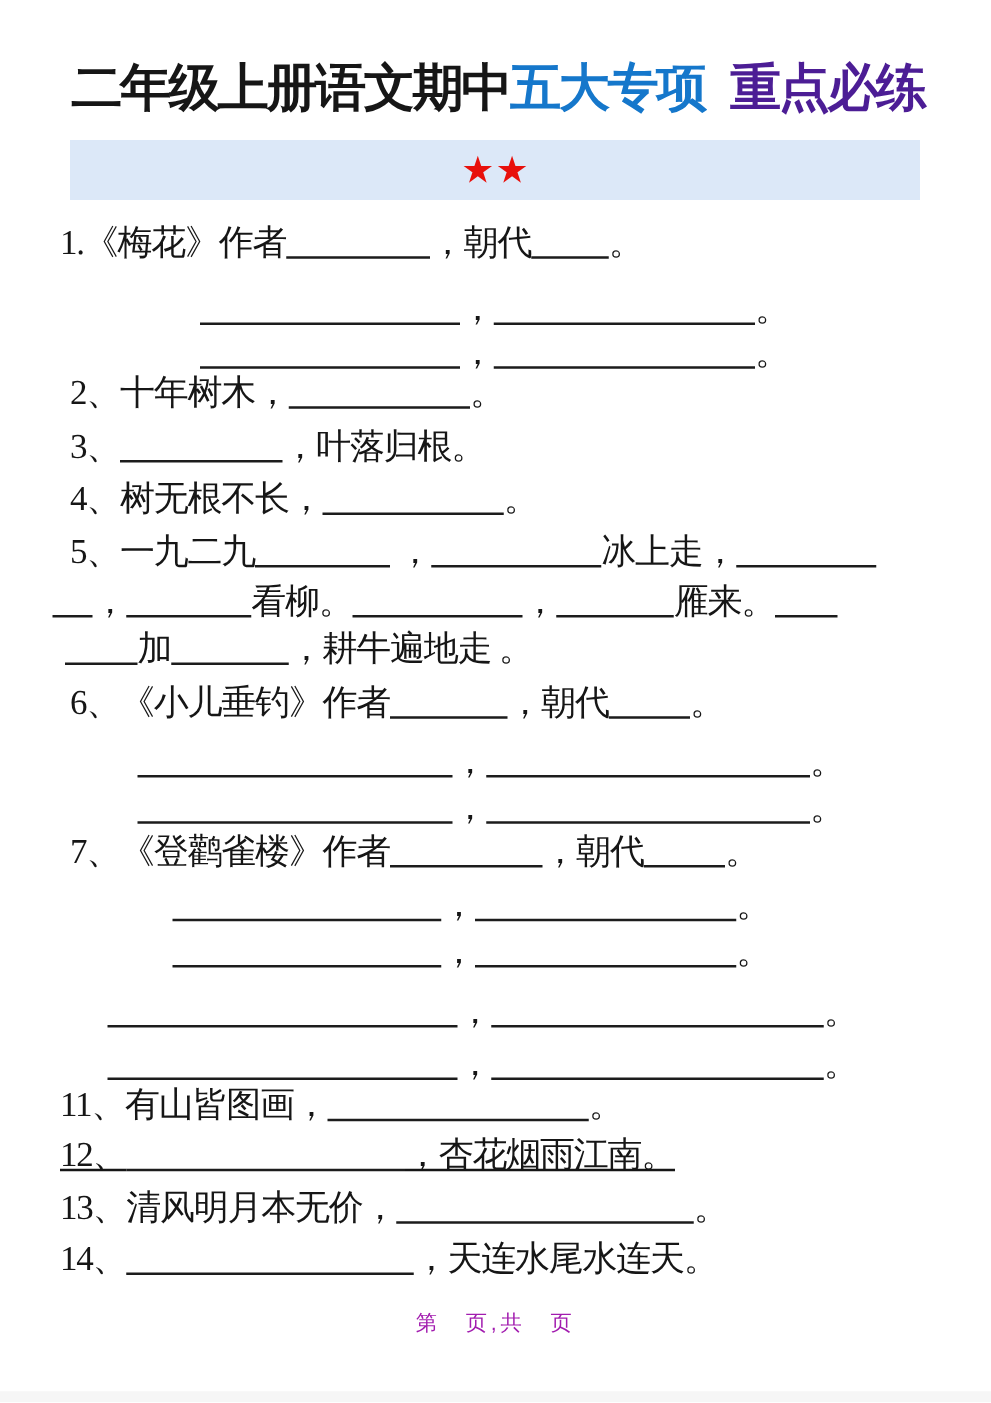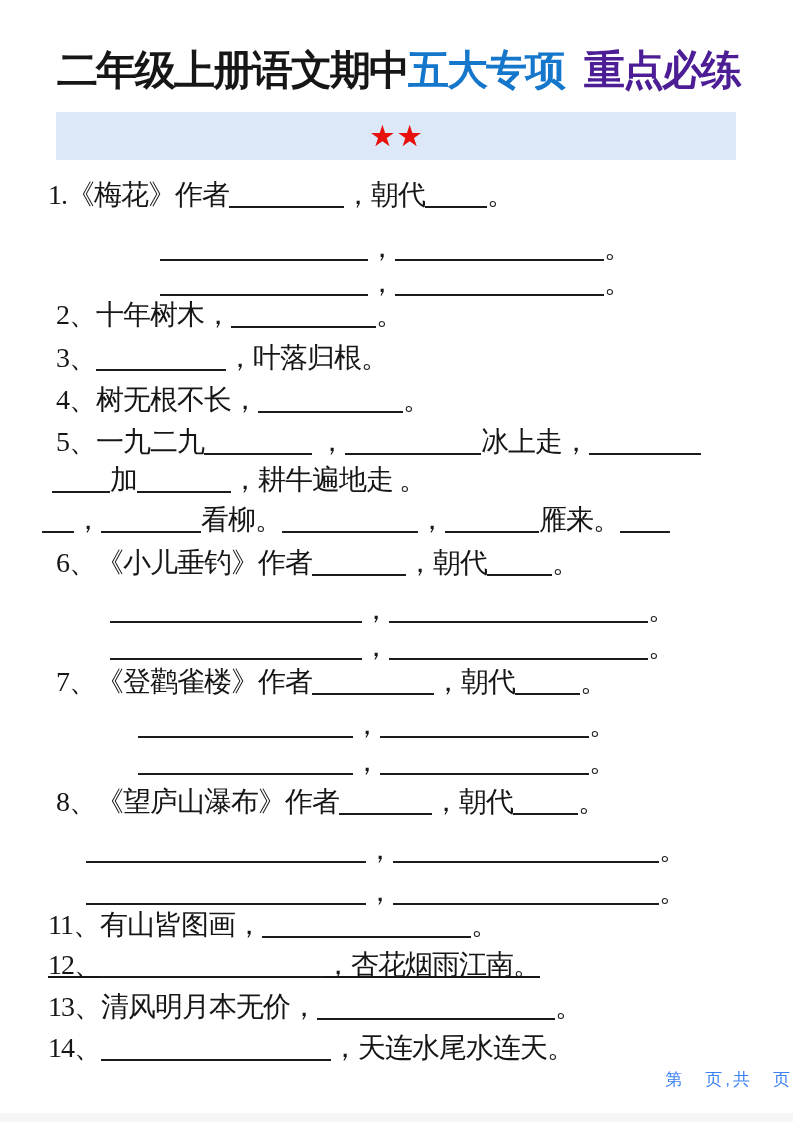--- a/index.html
+++ b/index.html
@@ -46,27 +46,27 @@
     white-space: nowrap;
     color: #161616;
   }
   .blank {
     display: inline-block;
     height: 0;
     border-bottom: 2px solid #1c1c1c;
     margin-bottom: -4px;
   }
   .footer {
-    margin-top: 5px;
-    text-align: right;
+    margin-top: 24px;
+    text-align: center;
     font-family: "Liberation Sans", sans-serif;
     font-size: 17px;
     line-height: 20px;
     letter-spacing: 3px;
-    color: #3b82f6;
+    color: #a21caf;
   }
   .bottom-strip {
     position: absolute;
     left: 0; bottom: 0;
     width: 100%; height: 9px;
     background: #f6f6f6;
   }
 </style>
 </head>
 <body>
@@ -81,29 +81,28 @@
   </div>
 
   <div class="lines" id="lines">
       <div class="line" style="margin-top: 18px; margin-left: 0px;"><span>1.《梅花》作者</span><span class="blank" style="width: 115px;"></span><span>，朝代</span><span class="blank" style="width: 62px;"></span><span>。</span></div>
       <div class="line" style="margin-top: 19px; margin-left: 112px;"><span class="blank" style="width: 208px;"></span><span>，</span><span class="blank" style="width: 209px;"></span><span>。</span></div>
       <div class="line" style="margin-top: 1px; margin-left: 112px;"><span class="blank" style="width: 208px;"></span><span>，</span><span class="blank" style="width: 209px;"></span><span>。</span></div>
       <div class="line" style="margin-top: -2px; margin-left: 8px;"><span>2、十年树木，</span><span class="blank" style="width: 145px;"></span><span>。</span></div>
       <div class="line" style="margin-top: 9px; margin-left: 8px;"><span>3、</span><span class="blank" style="width: 130px;"></span><span>，叶落归根。</span></div>
       <div class="line" style="margin-top: 8px; margin-left: 8px; font-family: Liberation Serif, serif;"><span>4、树无根不长，</span><span class="blank" style="width: 145px;"></span><span>。</span></div>
       <div class="line" style="margin-top: 8px; margin-left: 8px;"><span>5、一九二九</span><span class="blank" style="width: 108px;"></span><span> ，</span><span class="blank" style="width: 136px;"></span><span>冰上走，</span><span class="blank" style="width: 112px;"></span></div>
+      <div class="line" style="margin-top: 6px; margin-left: -6px;"><span class="blank" style="width: 32px;"></span><span>，</span><span class="blank" style="width: 100px;"></span><span>看柳。</span><span class="blank" style="width: 136px;"></span><span>，</span><span class="blank" style="width: 94px;"></span><span>雁来。</span><span class="blank" style="width: 50px;"></span></div>
       <div class="line" style="margin-top: 4px; margin-left: 4px;"><span class="blank" style="width: 58px;"></span><span>加</span><span class="blank" style="width: 94px;"></span><span>，耕牛遍地走 。</span></div>
-      <div class="line" style="margin-top: 6px; margin-left: -6px;"><span class="blank" style="width: 32px;"></span><span>，</span><span class="blank" style="width: 100px;"></span><span>看柳。</span><span class="blank" style="width: 136px;"></span><span>，</span><span class="blank" style="width: 94px;"></span><span>雁来。</span><span class="blank" style="width: 50px;"></span></div>
       <div class="line" style="margin-top: 9px; margin-left: 8px;"><span>6、《小儿垂钓》作者</span><span class="blank" style="width: 94px;"></span><span>，朝代</span><span class="blank" style="width: 65px;"></span><span>。</span></div>
       <div class="line" style="margin-top: 13px; margin-left: 62px;"><span class="blank" style="width: 252px;"></span><span>，</span><span class="blank" style="width: 259px;"></span><span>。</span></div>
       <div class="line" style="margin-top: 3px; margin-left: 62px;"><span class="blank" style="width: 252px;"></span><span>，</span><span class="blank" style="width: 259px;"></span><span>。</span></div>
       <div class="line" style="margin-top: 1px; margin-left: 8px;"><span>7、《登鹳雀楼》作者</span><span class="blank" style="width: 122px;"></span><span>，朝代</span><span class="blank" style="width: 65px;"></span><span>。</span></div>
       <div class="line" style="margin-top: 9px; margin-left: 90px;"><span class="blank" style="width: 215px;"></span><span>，</span><span class="blank" style="width: 209px;"></span><span>。</span></div>
       <div class="line" style="margin-top: 3px; margin-left: 90px;"><span class="blank" style="width: 215px;"></span><span>，</span><span class="blank" style="width: 209px;"></span><span>。</span></div>
-      <div class="line" style="margin-top: 6px; margin-left: 8px;"><span>8、《望庐山瀑布》作者</span><span class="blank" style="width: 93px;"></span><span>，朝代</span><span class="blank" style="width: 65px;"></span><span>。</span></div>
       <div class="line" style="margin-top: 14px; margin-left: 38px;"><span class="blank" style="width: 280px;"></span><span>，</span><span class="blank" style="width: 266px;"></span><span>。</span></div>
       <div class="line" style="margin-top: 8px; margin-left: 38px;"><span class="blank" style="width: 280px;"></span><span>，</span><span class="blank" style="width: 266px;"></span><span>。</span></div>
       <div class="line" style="margin-top: -1px; margin-left: 0px;"><span>11、有山皆图画，</span><span class="blank" style="width: 209px;"></span><span>。</span></div>
       <div class="line" style="margin-top: 6px; margin-left: 0px; text-decoration: underline;"><span>12、</span><span class="blank" style="width: 223px;"></span><span>，杏花烟雨江南。</span></div>
       <div class="line" style="margin-top: 8px; margin-left: 0px;"><span>13、清风明月本无价，</span><span class="blank" style="width: 238px;"></span><span>。</span></div>
       <div class="line" style="margin-top: 7px; margin-left: 0px; font-family: Liberation Serif, serif;"><span>14、</span><span class="blank" style="width: 230px;"></span><span>，天连水尾水连天。</span></div>
     </div>
 
   <div class="footer">第　页,共　页</div>
 

